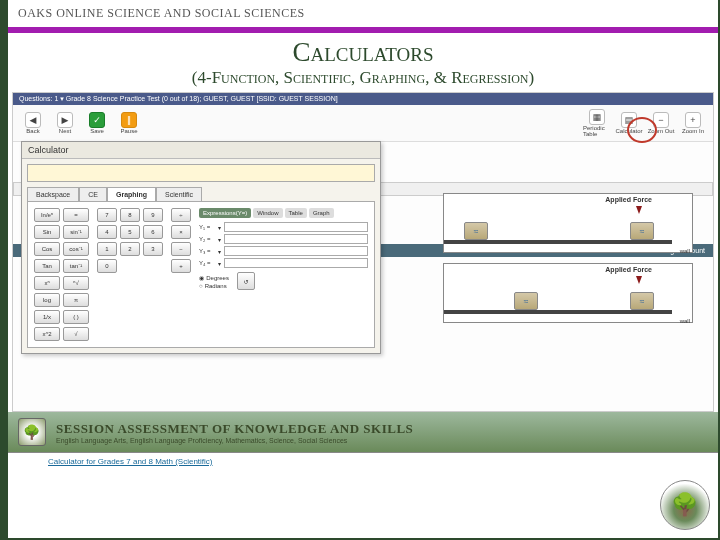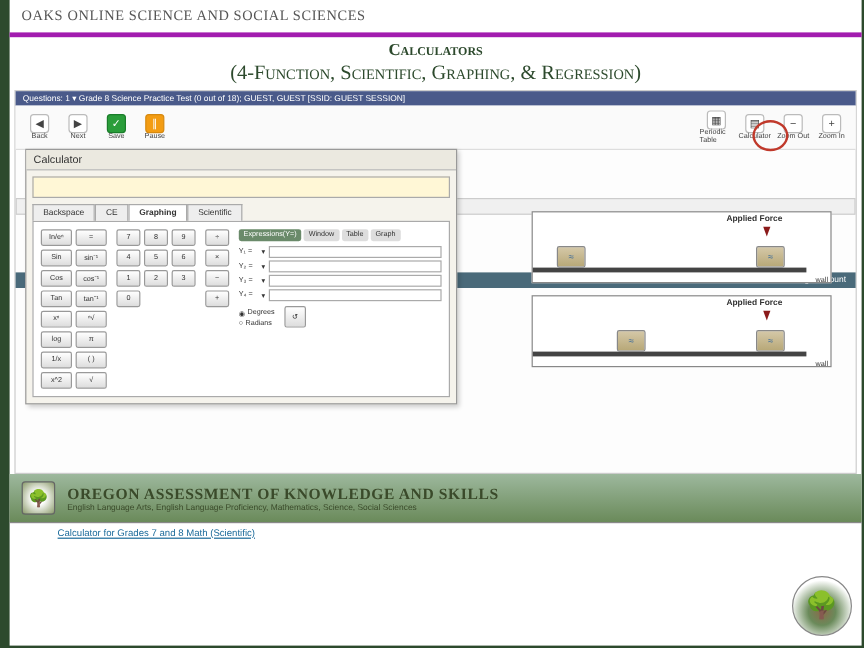--- a/index.html
+++ b/index.html
@@ -1,19 +1,19 @@
 <!DOCTYPE html>
 <html><head>
 <meta charset="utf-8">
 <style>
   * { margin: 0; padding: 0; box-sizing: border-box; }
   body { font-family: Arial, sans-serif; width: 720px; height: 540px; background: #fff; position: relative; overflow: hidden; }
   .slide { border-left: 8px solid #2d4a2d; border-right: 2px solid #2d4a2d; border-bottom: 2px solid #2d4a2d; height: 540px; position: relative; }
-  .header-band { font-family: Georgia, serif; font-size: 12px; color: #555; padding: 6px 10px; border-bottom: 4px solid #a21caf; letter-spacing: 0.5px; }
-  .title-main { font-family: Georgia, serif; font-size: 14px; font-weight: bold; color: #2d4a2d; text-align: center; margin-top: 4px; font-variant: small-caps; }
+  .header-band { font-family: Georgia, serif; font-size: 12px; color: #555; padding: 6px 10px; border-bottom: 6px solid #a21caf; letter-spacing: 0.5px; }
+  .title-main { font-family: Georgia, serif; font-size: 27px; font-weight: normal; color: #2d4a2d; text-align: center; margin-top: 4px; font-variant: small-caps; }
   .title-sub { font-family: Georgia, serif; font-size: 17px; font-weight: normal; color: #2d4a2d; text-align: center; margin-bottom: 4px; font-variant: small-caps; }
   .screenshot-area { position: relative; border: 1px solid #ccc; margin: 0 4px; height: 320px; background: #fdfdfd; font-size: 7px; color: #333; }
   .qbar { background: #4a5a8a; color: #fff; padding: 2px 6px; font-size: 7px; }
   .navbar { display: flex; justify-content: space-between; align-items: center; padding: 4px 6px; border-bottom: 1px solid #ddd; background: #fafafa; }
   .nav-left, .nav-right { display: flex; gap: 4px; align-items: center; }
   .nav-btn { display: flex; flex-direction: column; align-items: center; font-size: 6px; color: #444; width: 28px; cursor: pointer; }
   .nav-icon { width: 16px; height: 16px; border: 1px solid #bbb; border-radius: 3px; background: #fff; display: flex; align-items: center; justify-content: center; font-size: 9px; }
   .nav-icon.green { background: #2a9d3a; border-color: #1a7d2a; color: #fff; }
   .nav-icon.orange { background: #f39c12; border-color: #d68910; color: #fff; }
   .calc-circle { position: absolute; right: 56px; top: 24px; width: 30px; height: 26px; border: 2px solid #c0392b; border-radius: 50%; pointer-events: none; }
@@ -246,21 +246,21 @@
     </div>
     <div class="portal-bar">
       <span>OAKS Portal  Students</span>
       <span>Manage Account</span>
     </div>
   </div>
 
   <div class="oaks-banner">
     <div class="oaks-logo-sm">🌳</div>
     <div>
-      <div class="oaks-title">OREGON ASSESSMENT OF KNOWLEDGE AND SKILLS</div>
+      <div class="oaks-title">SESSION ASSESSMENT OF KNOWLEDGE AND SKILLS</div>
       <div class="oaks-sub">English Language Arts, English Language Proficiency, Mathematics, Science, Social Sciences</div>
     </div>
   </div>
 
   <div class="link-list" id="link-list">
       <div class="link-item">Calculator for Grades 7 and 8 Math (Scientific)</div>
     </div>
 
   <div class="corner-logo">🌳</div>
 </div>

